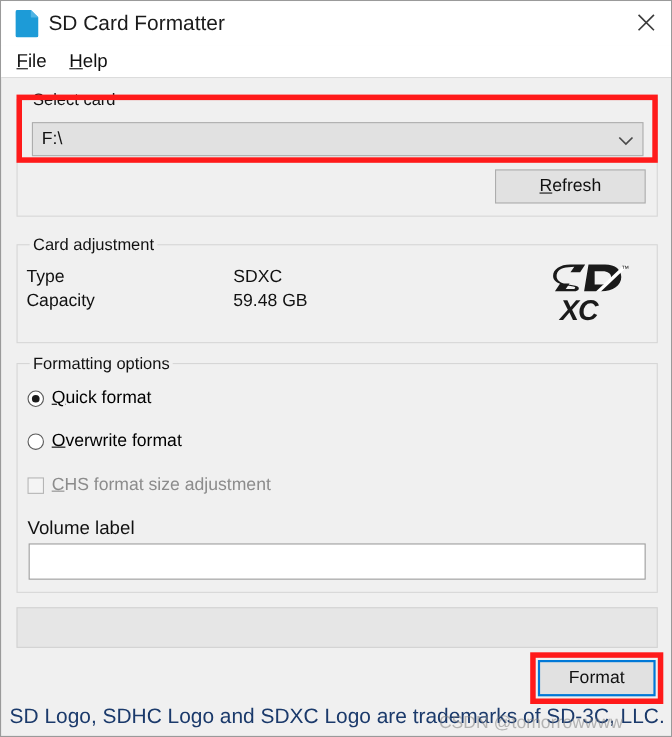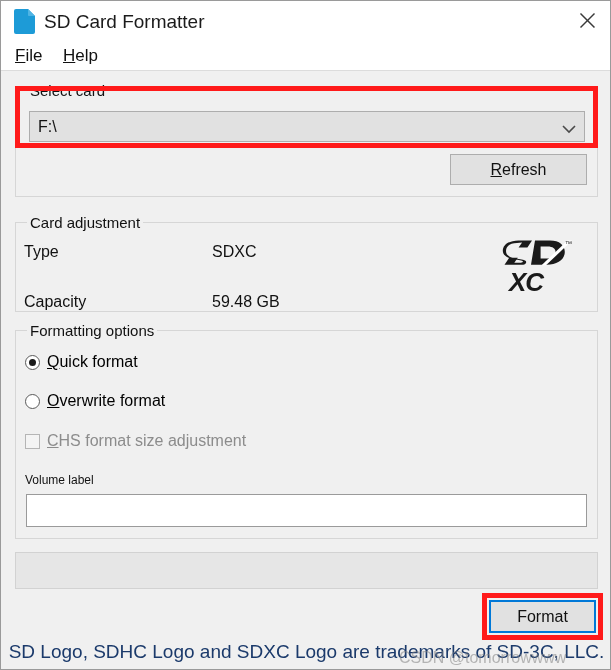--- a/index.html
+++ b/index.html
@@ -153,21 +153,21 @@
     color: #111111;
   }
   .info-value {
     position: absolute;
     left: 196px;
     font-size: 16px;
     line-height: 20px;
     color: #111111;
   }
   .row-type { top: 19px; }
-  .row-cap { top: 69px; text-align: center; }
+  .row-cap { top: 41px; text-align: center; }
 
   .sd-logo {
     position: absolute;
     right: 24px;
     top: 14px;
     width: 72px;
     height: 58px;
   }
 
   
@@ -209,21 +209,21 @@
     background: #f4f4f4;
     box-sizing: border-box;
     margin-right: 7px;
     flex: none;
   }
   .opt-label { font-size: 16px; line-height: 20px; }
 
   .vol-label-text {
     position: absolute;
     left: 9px; top: 139px;
-    font-size: 12px;
+    font-size: 17px;
     line-height: 20px;
     color: #111111;
   }
   #volume-label-input {
     position: absolute;
     left: 10px; top: 163px;
     width: 561px; height: 33px;
     background: #ffffff;
     border: 1px solid #9a9a9a;
     box-sizing: border-box;

